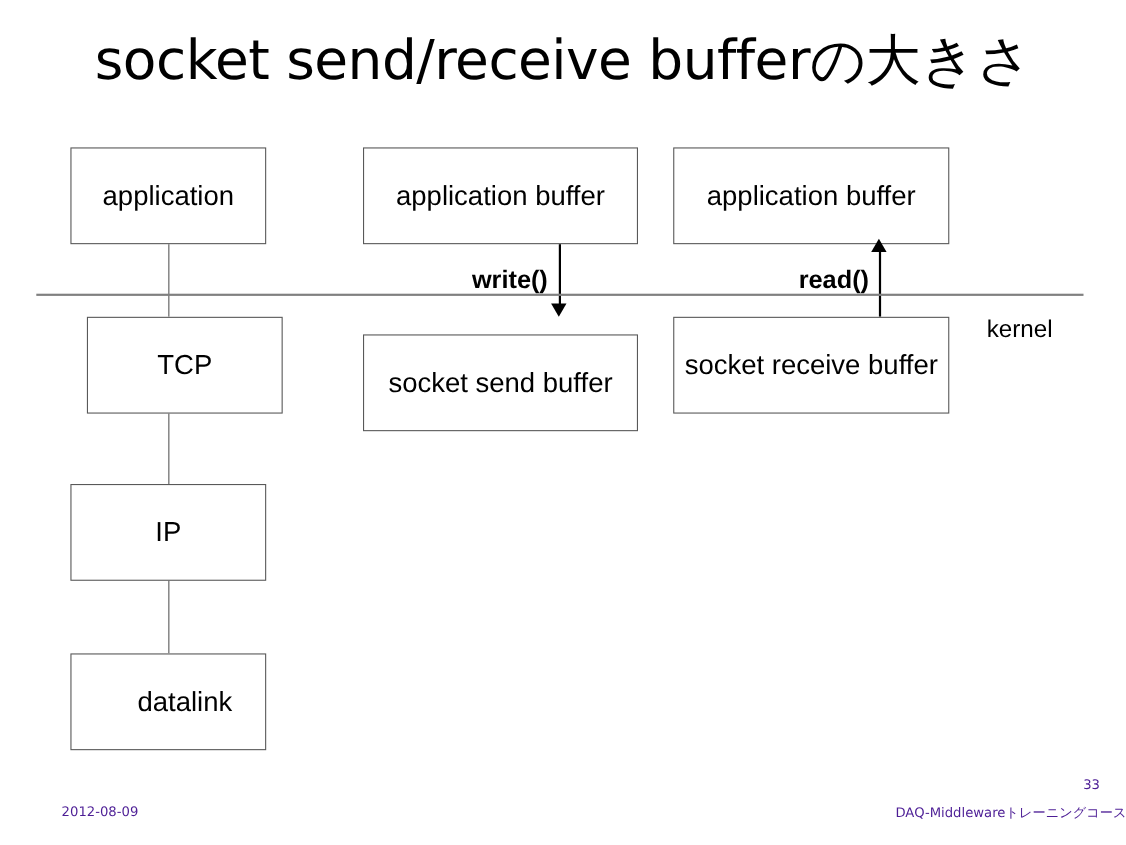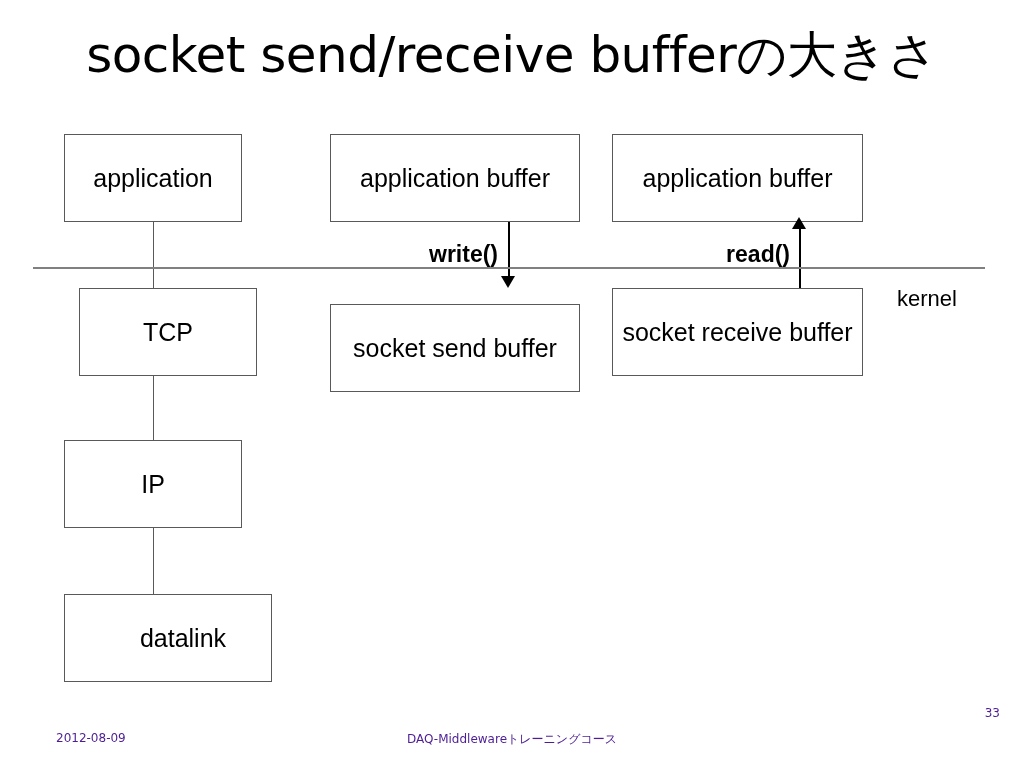--- a/index.html
+++ b/index.html
@@ -48,21 +48,21 @@
     font-weight: 400;
     line-height: 1.2;
     color: #000000;
     padding: 2px 6px;
   }
 
   
   #box-application { left: 64px;  top: 134px; width: 178px; height: 88px; }
   #box-tcp         { left: 64px;  top: 288px; width: 178px; height: 88px; margin-left: 15px; }
   #box-ip          { left: 64px;  top: 440px; width: 178px; height: 88px; }
-  #box-datalink    { left: 64px;  top: 594px; width: 208px; height: 88px; padding-left: 36px; }
+  #box-datalink    { left: 64px;  top: 594px; width: 178px; height: 88px; padding-left: 36px; }
 
   
   #box-app-buffer-send  { left: 330px; top: 134px; width: 250px; height: 88px; }
   #box-socket-send      { left: 330px; top: 304px; width: 250px; height: 88px; }
 
   
   #box-app-buffer-recv  { left: 612px; top: 134px; width: 251px; height: 88px; }
   #box-socket-recv      { left: 612px; top: 288px; width: 251px; height: 88px; }
 
   
@@ -138,21 +138,21 @@
 
   
   .footer-text {
     position: absolute;
     font-family: "DejaVu Sans", sans-serif;
     font-size: 12px;
     color: #4c1d95;
     white-space: nowrap;
   }
   #footer-date  { left: 56px;  top: 731px; }
-  #footer-title { left: 0; top: 731px; width: 1024px; text-align: center; }
+  #footer-title { left: 0; top: 731px; width: 1024px; text-align: right; }
   #footer-page  { left: 0; top: 706px; width: 1000px; text-align: right; }
 </style>
 </head>
 <body>
 
 <div id="slide">
 
   <div id="slide-title">socket send/receive bufferの大きさ</div>
 
   <div class="dbox" id="box-application">application</div>

